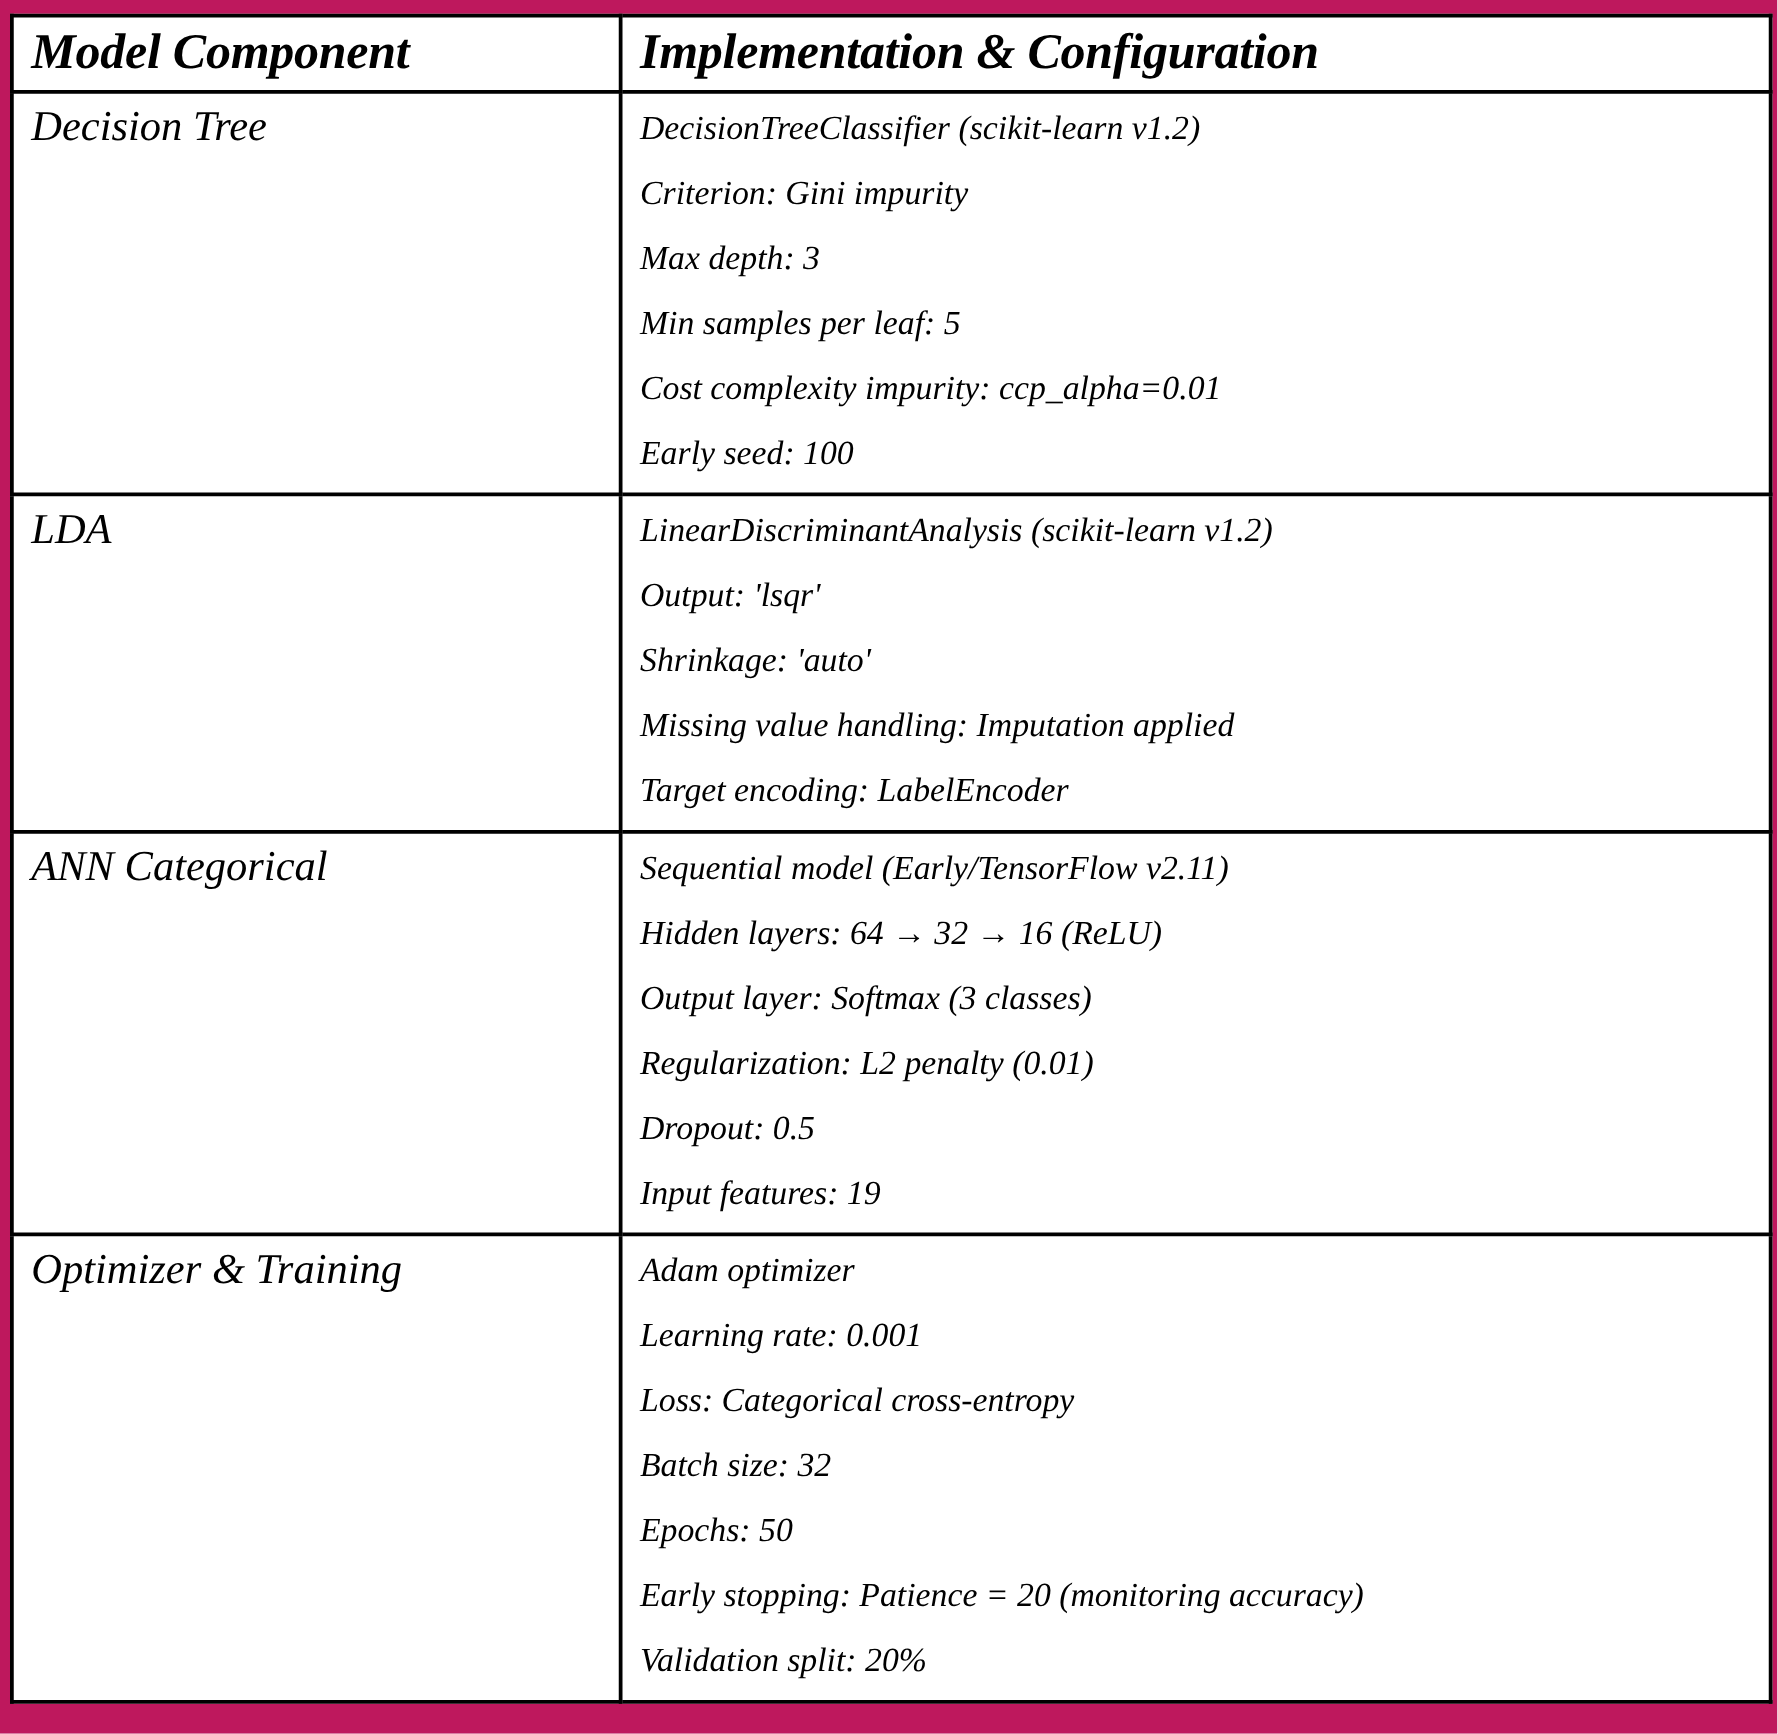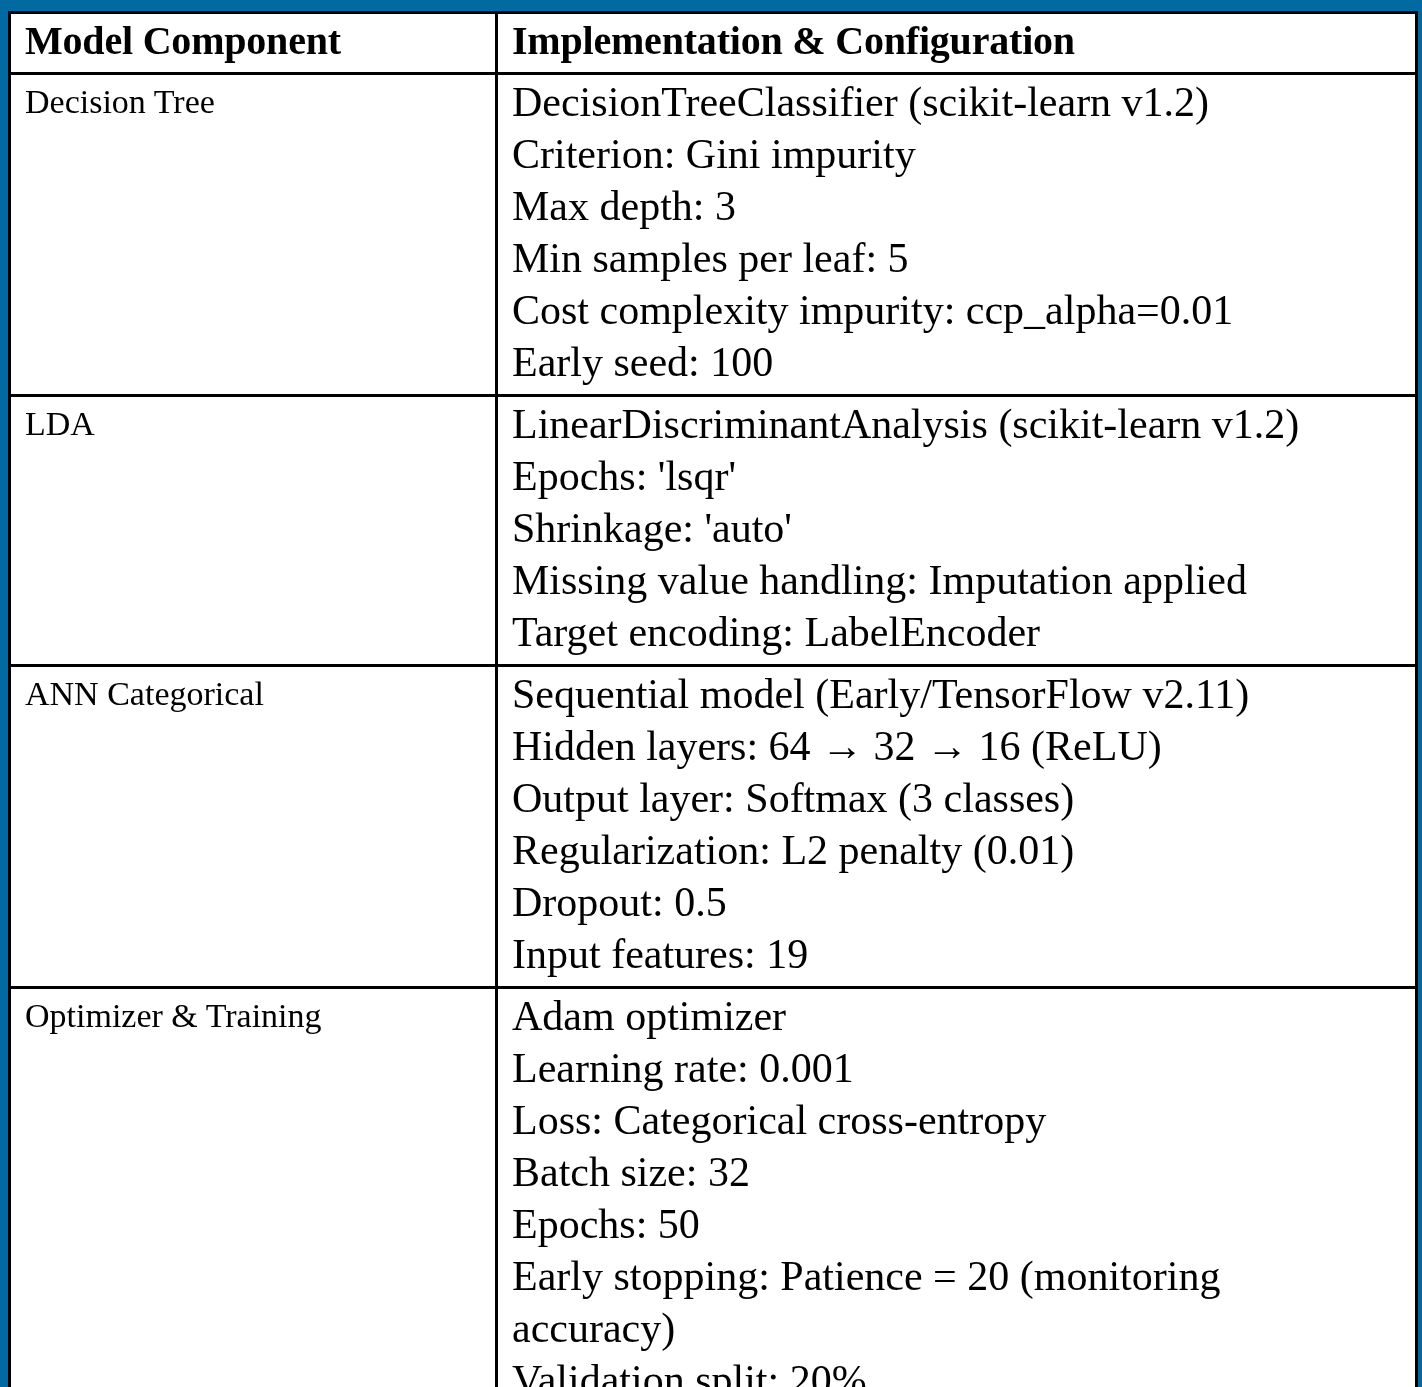--- a/index.html
+++ b/index.html
@@ -12,21 +12,22 @@
     height: 1387px;
     font-family: "Liberation Serif", "DejaVu Serif", serif;
     color: #000000;
     overflow: hidden;
   }
 
   .page {
     position: relative;
     width: 1422px;
     height: 1387px;
-    background: #0369a1;
+    background: #be185d;
+    font-style: italic;
   }
 
   .config-table {
     position: absolute;
     left: 8px;
     top: 11px;
     width: 1407px;
     border-collapse: collapse;
     table-layout: fixed;
     background: #ffffff;
@@ -61,21 +62,21 @@
   }
 
   .component-label {
     font-weight: normal;
     font-size: 34px;
     line-height: 52px;
     white-space: nowrap;
   }
 
   .impl-lines {
-    font-size: 42px;
+    font-size: 27px;
     line-height: 52px;
   }
 
   .impl-line {
     display: block;
     white-space: normal;
     word-break: normal;
   }
 
   .impl-line.wrapping {
@@ -131,21 +132,21 @@
       <tr>
         <td>
           <div class="cell-inner">
             <span class="component-label">LDA</span>
           </div>
         </td>
         <td>
           <div class="cell-inner">
             <div class="impl-lines">
               <span class="impl-line">LinearDiscriminantAnalysis (scikit-learn v1.2)</span>
-              <span class="impl-line">Epochs: 'lsqr'</span>
+              <span class="impl-line">Output: 'lsqr'</span>
               <span class="impl-line">Shrinkage: 'auto'</span>
               <span class="impl-line">Missing value handling: Imputation applied</span>
               <span class="impl-line">Target encoding: LabelEncoder</span>
             </div>
           </div>
         </td>
       </tr>
 
       <tr>
         <td>

